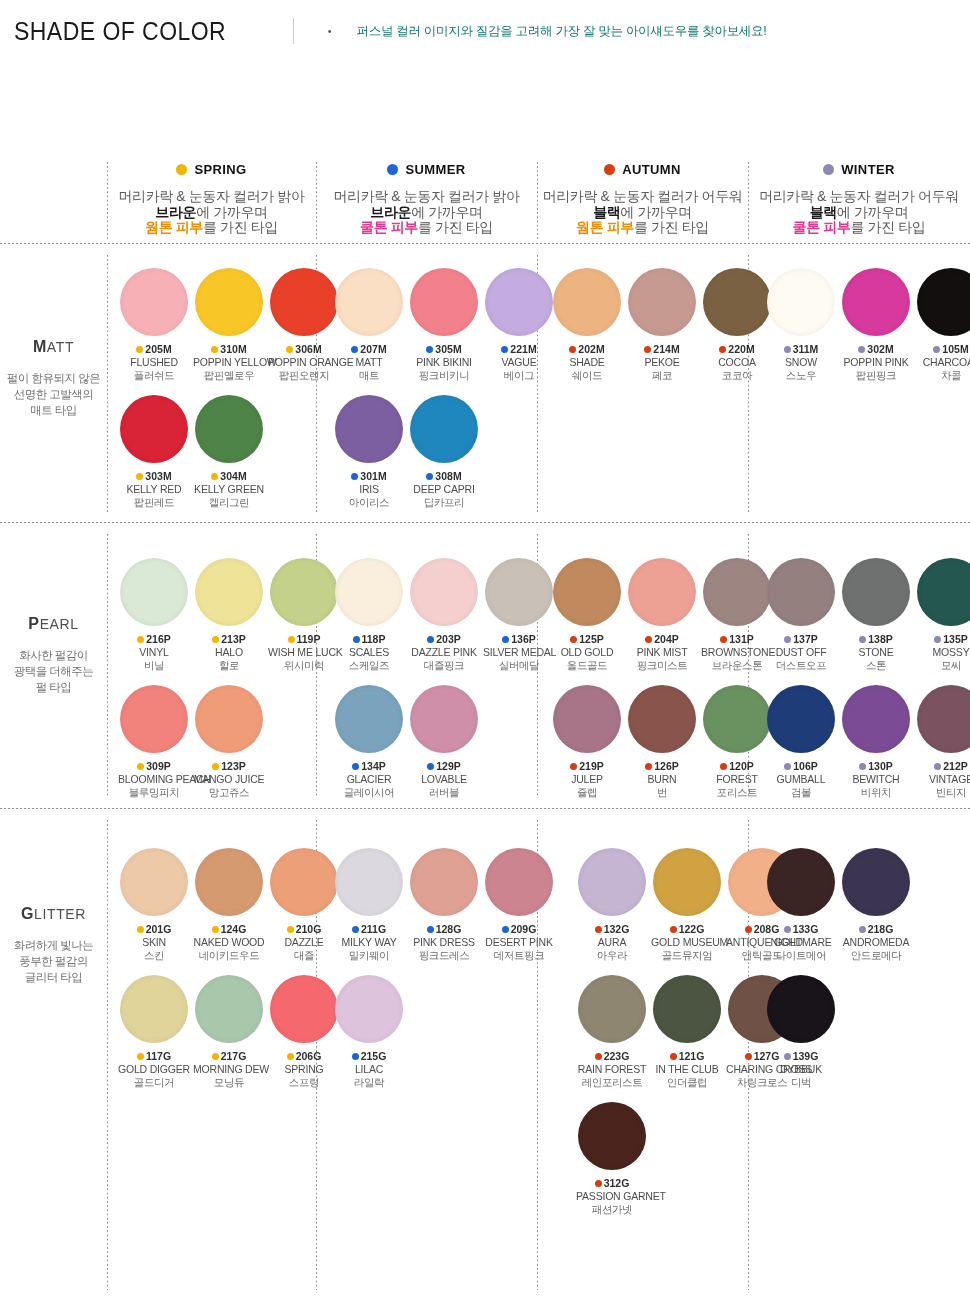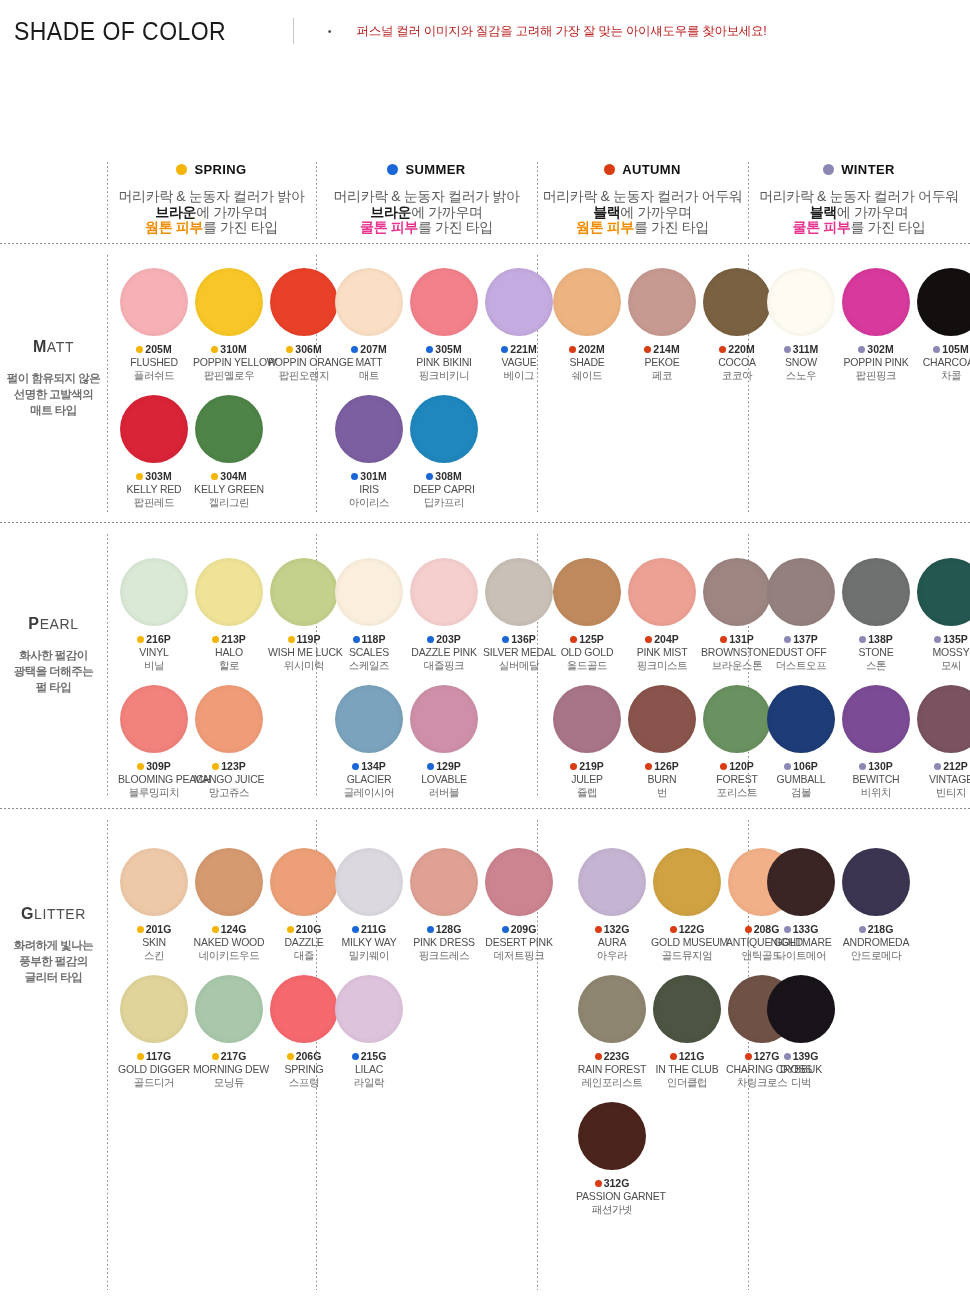--- a/index.html
+++ b/index.html
@@ -23,21 +23,21 @@
     color:#1a1a1a; margin-left:14px;
     font-family:"Liberation Sans Narrow","Liberation Sans",sans-serif;
     transform:scaleX(0.92); transform-origin:left center;
     white-space:nowrap;
   }
   .title-sep {
     width:1px; height:26px; background:#c9c9c9; margin-left:28px; margin-right:14px;
   }
   .subtitle-dot { font-size:11px; color:#555; margin-right:5px; }
   .subtitle {
-    font-size:12.5px; color:#b91c1c; white-space:nowrap; letter-spacing:-0.3px;
+    font-size:12.5px; color:#0f766e; white-space:nowrap; letter-spacing:-0.3px;
   }
 
   
   .season-row {
     position:absolute; left:0; top:160px; width:970px; height:78px;
   }
   .season-col {
     position:absolute; top:0; width:209px; text-align:center;
   }
   .season-name {
@@ -69,21 +69,21 @@
 
   
   .section { position:absolute; left:0; width:970px; }
   .cat-label { position:absolute; left:0; width:107px; text-align:center; }
   .cat-title {
     font-size:14px; color:#4d4d4d; letter-spacing:0.6px; white-space:nowrap;
   }
   .cat-title .cap { font-size:16px; color:#3a3a3a; font-weight:600; }
   .cat-sub {
     margin-top:14px; font-size:11.5px; line-height:16px; color:#6f6f6f;
-    letter-spacing:-0.5px; font-weight:bold;
+    letter-spacing:-0.5px; font-weight:normal;
   }
 
   .group { position:absolute; top:0; }
   .swrow { display:flex; }
   .sw {
     width:72px; margin-right:3px; text-align:center;
   }
   .sw:last-child { margin-right:0; }
   .disc {
     width:68px; height:68px; border-radius:50%; margin:0 auto;

